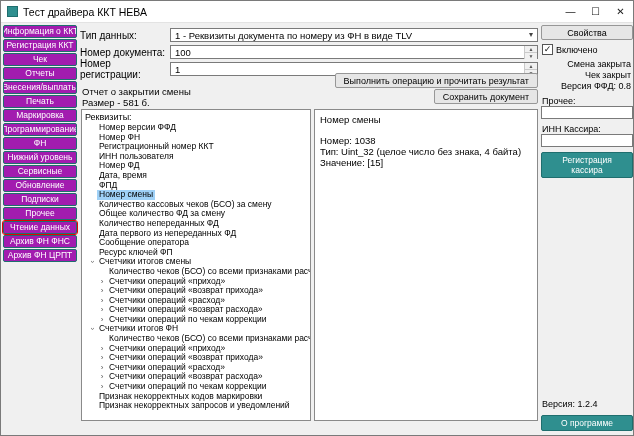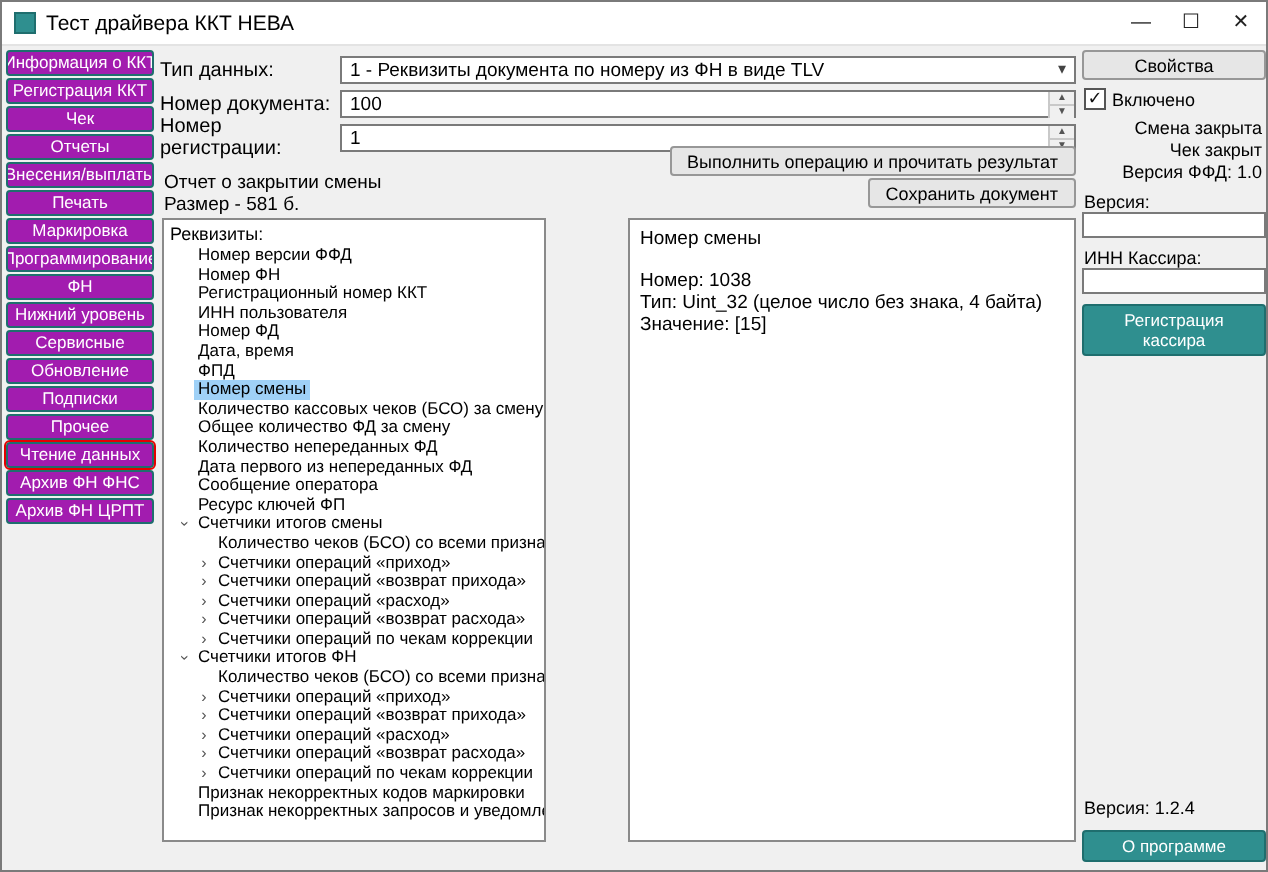--- a/index.html
+++ b/index.html
@@ -29,21 +29,21 @@
   .spin{position:absolute;right:0;top:0;bottom:0;width:13px;display:flex;flex-direction:column;}
   .spin>div{flex:1;background:#f0f0f0;border-left:1px solid #c9c9c9;display:flex;align-items:center;justify-content:center;font-size:5px;color:#555;}
   .spin>div:first-child{border-bottom:1px solid #c9c9c9;}
 
   .btn{background:#e6e6e6;border:1px solid #979797;border-radius:2px;font-size:9px;display:flex;align-items:center;justify-content:center;box-sizing:border-box;color:#000;cursor:default;white-space:nowrap;}
   .exec-btn{position:absolute;top:48px;right:1px;height:15px;padding:0 8px;}
   .save-btn{position:absolute;top:64px;right:1px;height:15px;padding:0 8px;}
   .report-title{position:absolute;left:2px;top:61px;font-size:9.5px;}
   .report-size{position:absolute;left:2px;top:72px;font-size:9.5px;}
 
-  .tree-panel{position:absolute;left:1px;top:84px;width:192px;bottom:12px;background:#fff;border:1px solid #8a8a8a;box-sizing:border-box;overflow:hidden;padding:2px 0 0 3px;}
+  .tree-panel{position:absolute;left:1px;top:84px;width:230px;bottom:12px;background:#fff;border:1px solid #8a8a8a;box-sizing:border-box;overflow:hidden;padding:2px 0 0 3px;}
   .tree-header{font-size:9px;height:11px;line-height:11px;color:#000;}
   .tree-row{height:9.6px;line-height:9.6px;font-size:8.5px;display:flex;align-items:center;white-space:nowrap;color:#000;}
   .chevron{width:10px;flex:0 0 10px;text-align:center;font-size:8px;color:#555;display:inline-block;}
   .chevron.expanded{transform:rotate(90deg);}
   .tree-row .lbl{padding:0 2px;}
   .tree-row.tree-selected .lbl{background:#9fd1f7;}
 
   .detail-panel{position:absolute;left:234px;top:84px;right:1px;bottom:12px;background:#fff;border:1px solid #8a8a8a;box-sizing:border-box;padding:4px 5px;font-size:9.5px;color:#000;}
   .detail-line{height:11px;line-height:11px;}
   .detail-gap{height:10px;}
@@ -277,23 +277,23 @@
   <div class="rightpanel">
     <div class="btn props-btn">Свойства</div>
 
     <div class="chk-row">
       <div class="checkbox">✓</div>
       <span>Включено</span>
     </div>
 
     <div class="status-line st1">Смена закрыта</div>
     <div class="status-line st2">Чек закрыт</div>
-    <div class="status-line st3">Версия ФФД: 1.0</div>
-
-    <div class="fld-label cl">Версия:</div>
+    <div class="status-line st3">Версия ФФД: 0.8</div>
+
+    <div class="fld-label cl">Прочее:</div>
     <div class="fld-input ci">
       <input value="" style="">
     </div>
 
     <div class="fld-label il">ИНН Кассира:</div>
     <div class="fld-input ii">
       <input value="" style="">
     </div>
 
     <div class="teal-btn reg-btn">Регистрация кассира</div>

